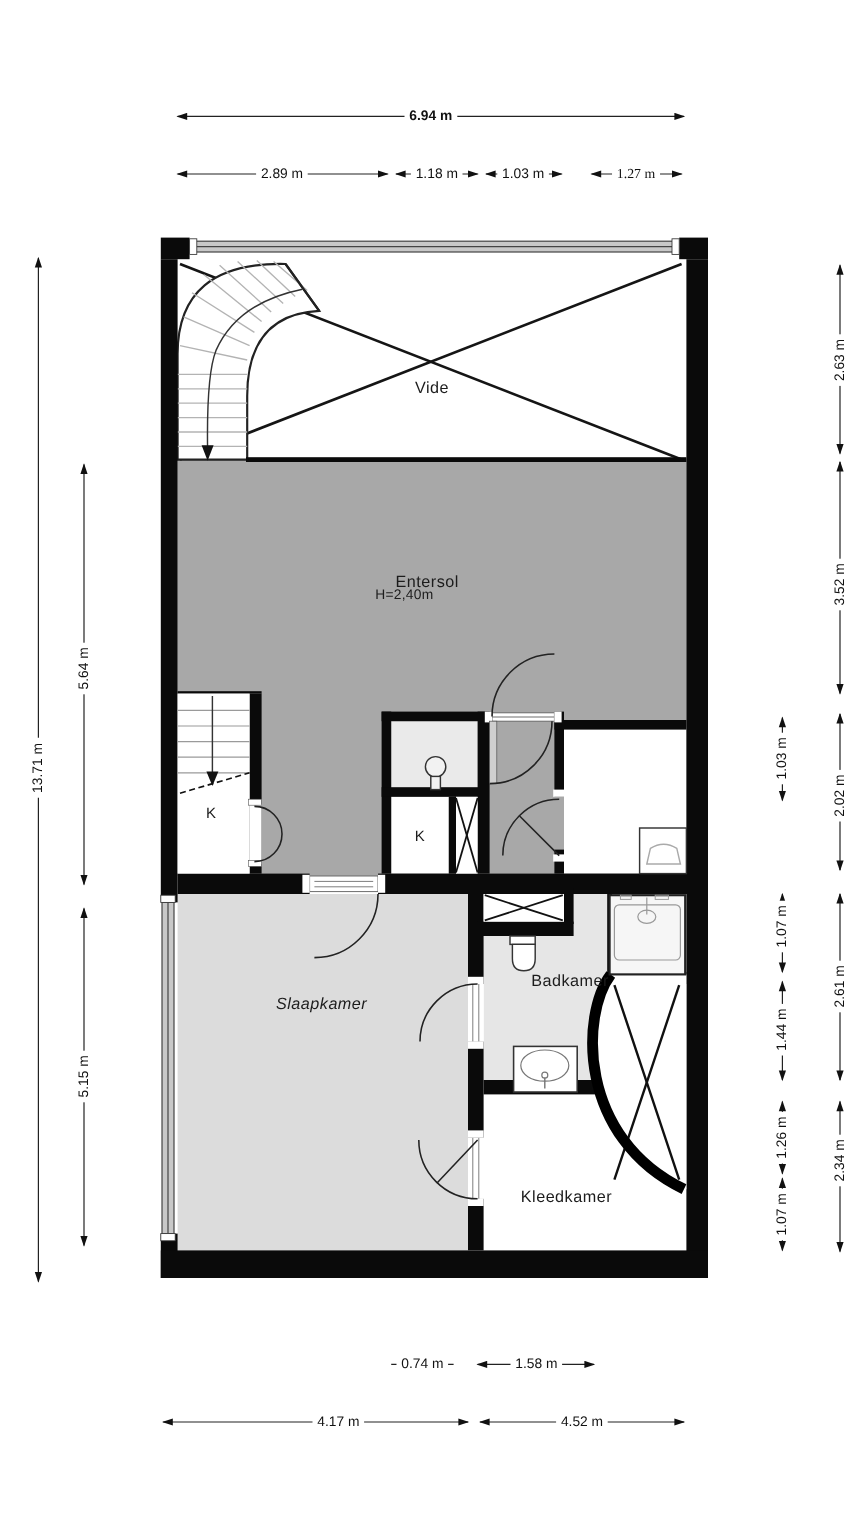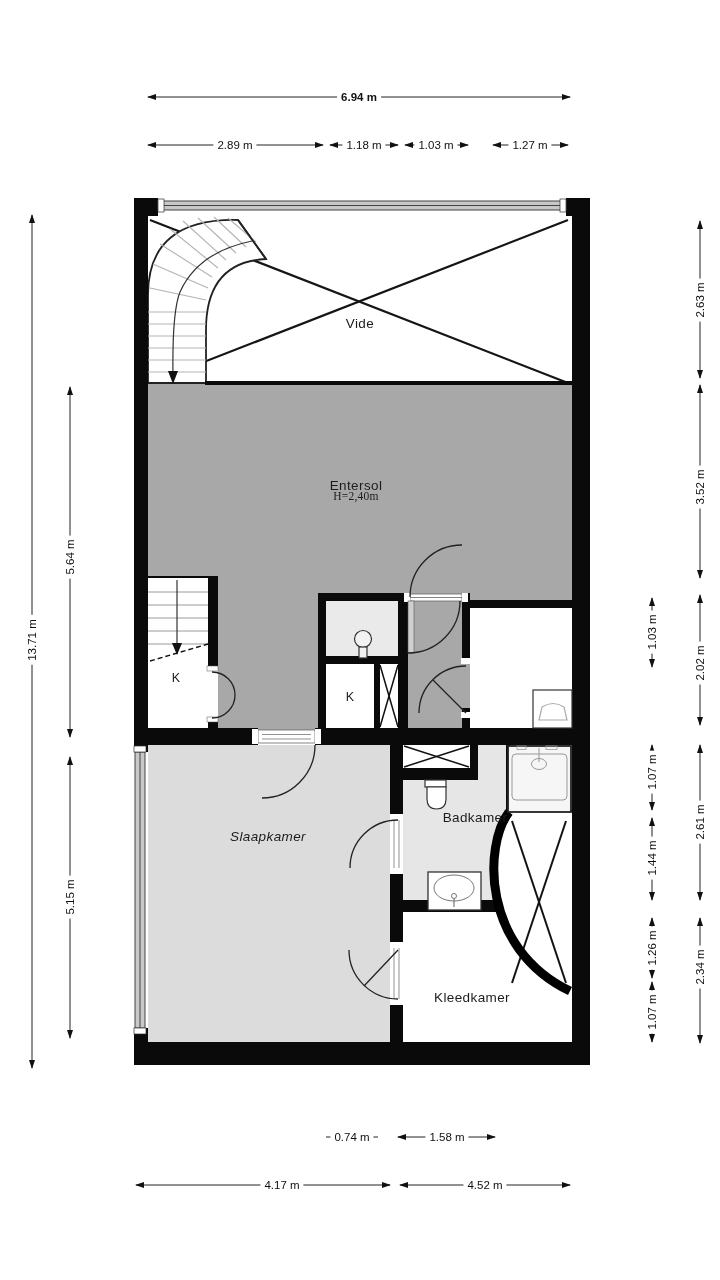--- a/index.html
+++ b/index.html
@@ -244,32 +244,32 @@
     <line x1="652" y1="598" x2="652" y2="667" marker-start="url(#mS)" marker-end="url(#mE)"></line>
     <line x1="652" y1="745" x2="652" y2="810" marker-start="url(#mS)" marker-end="url(#mE)"></line>
     <line x1="652" y1="818" x2="652" y2="900" marker-start="url(#mS)" marker-end="url(#mE)"></line>
     <line x1="652" y1="918" x2="652" y2="978" marker-start="url(#mS)" marker-end="url(#mE)"></line>
     <line x1="652" y1="982" x2="652" y2="1042" marker-start="url(#mS)" marker-end="url(#mE)"></line>
   </g>
 </svg>
 
 <div class="room-label" style="left:360px;top:323px;">Vide</div>
 <div class="room-label" style="left:344px;top:485px;margin-left:12px;">Entersol</div>
-<div class="room-label small" style="left:356px;top:496px;font-family:Liberation Serif, serif;">H=2,40m</div>
+<div class="room-label small" style="left:337px;top:496px;">H=2,40m</div>
 <div class="room-label k" style="left:176px;top:678px;">K</div>
 <div class="room-label k" style="left:350px;top:697px;">K</div>
 <div class="room-label" style="left:475px;top:817px;">Badkamer</div>
 <div class="room-label" style="left:268px;top:836px;font-style:italic;">Slaapkamer</div>
 <div class="room-label" style="left:472px;top:997px;">Kleedkamer</div>
 
 <div class="dim" style="left:359px;top:97px;font-weight:bold;">6.94 m</div>
 <div class="dim" style="left:235px;top:145px;text-align:right;">2.89 m</div>
 <div class="dim" style="left:364px;top:145px;">1.18 m</div>
 <div class="dim" style="left:436px;top:145px;">1.03 m</div>
-<div class="dim" style="left:530px;top:145px;">1.27 m</div>
+<div class="dim" style="left:530px;top:145px;font-family:Liberation Serif, serif;">1.27 m</div>
 
 <div class="dim" style="left:352px;top:1137px;">0.74 m</div>
 <div class="dim" style="left:447px;top:1137px;">1.58 m</div>
 <div class="dim" style="left:262px;top:1185px;margin-left:20px;">4.17 m</div>
 <div class="dim" style="left:485px;top:1185px;">4.52 m</div>
 
 <div class="dim vert" style="left:32px;top:640px;">13.71 m</div>
 <div class="dim vert" style="left:70px;top:557px;">5.64 m</div>
 <div class="dim vert" style="left:70px;top:897px;">5.15 m</div>
 

